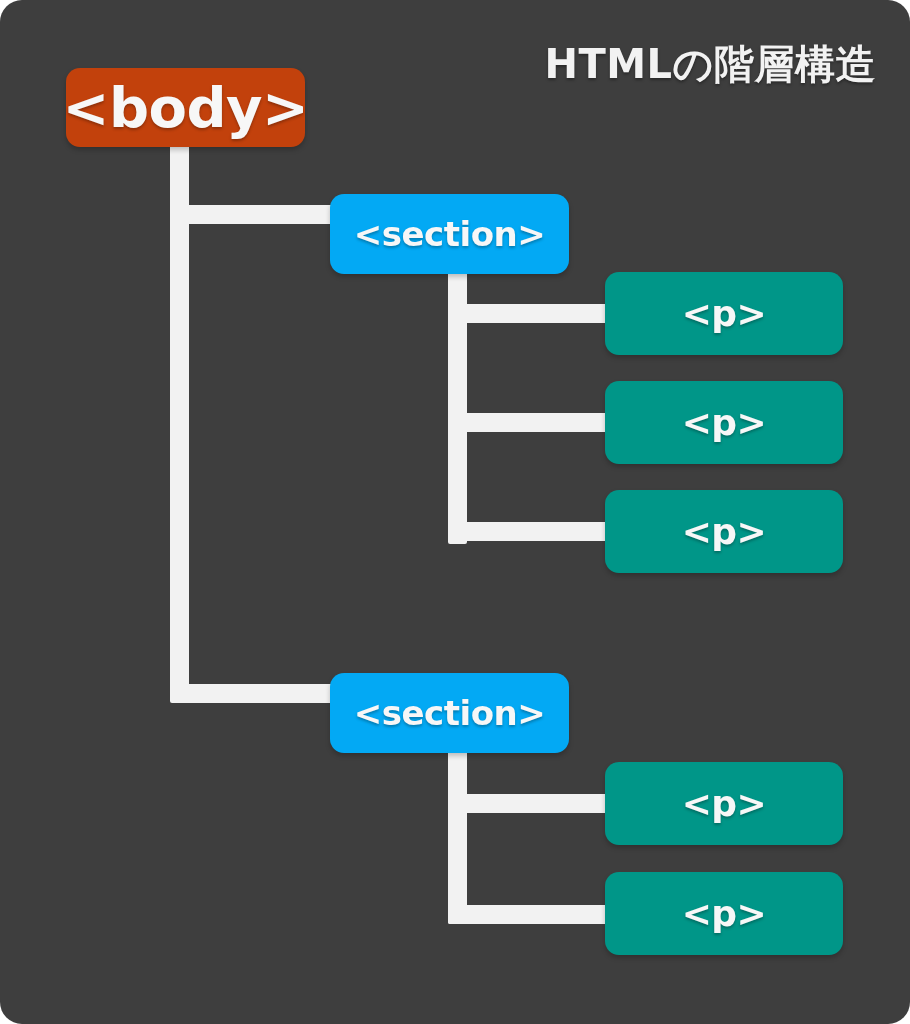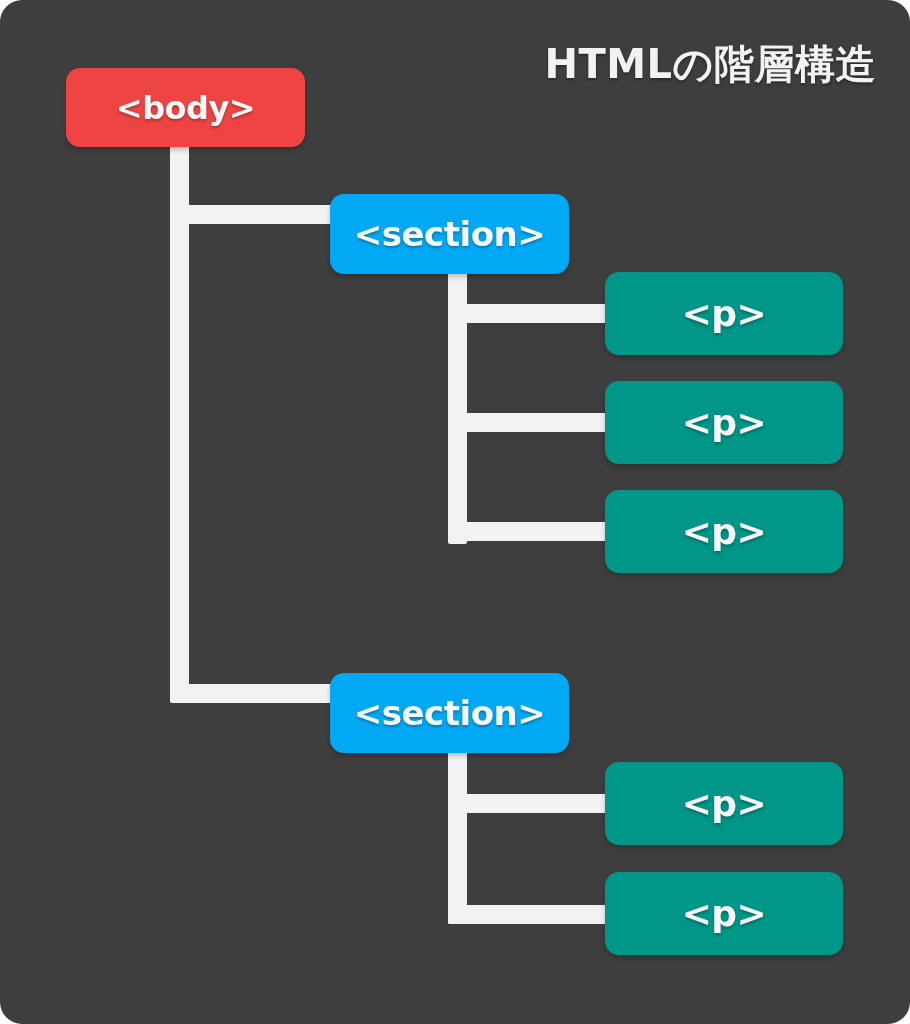--- a/index.html
+++ b/index.html
@@ -46,22 +46,22 @@
     justify-content: center;
     border-radius: 14px;
     color: #f7f7f7;
     font-weight: bold;
     box-shadow: 0 3px 5px rgba(0,0,0,0.22);
     text-shadow: 0 2px 3px rgba(0,0,0,0.28);
     box-sizing: border-box;
     user-select: none;
   }
   .node-body {
-    background: #ef4444;
-    font-size: 32px;
+    background: #c2410c;
+    font-size: 56px;
     letter-spacing: -0.5px;
   }
   .node-section {
     background: #03a9f4;
     font-size: 34px;
     letter-spacing: -0.5px;
     margin-top: 19px;
   }
   .node-p {
     background: #009688;

